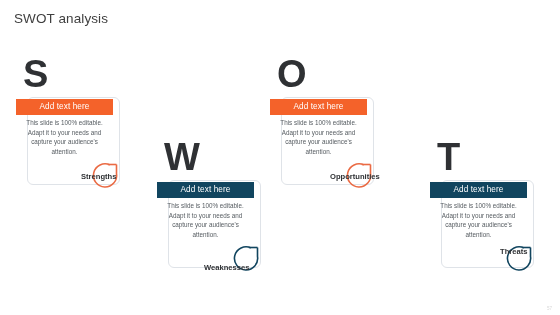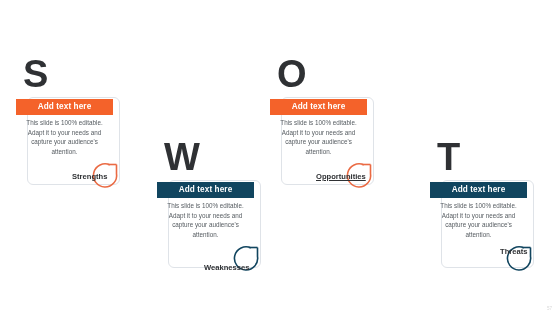--- a/index.html
+++ b/index.html
@@ -54,21 +54,21 @@
   .card {
     position: absolute;
     width: 97px;
   }
   .card-header {
     height: 16px;
     line-height: 16px;
     text-align: center;
     color: #ffffff;
     font-size: 8.2px;
-    font-weight: bold;
+    font-weight: normal;
     letter-spacing: 0.1px;
     box-sizing: border-box;
   }
   .card-body {
     margin-top: 3px;
     font-size: 6.3px;
     line-height: 1.52;
     color: #555b60;
     text-align: center;
     padding: 0 2px;
@@ -97,35 +97,36 @@
     bottom: 4px;
     font-size: 4.6px;
     color: #d8d8d8;
   }
 </style>
 </head>
 <body>
 
 <div id="slide">
 
+  <div id="slide-title">SWOT analysis</div>
 
   <div class="swot-block" style="left:14px; top:55px;">
     <div class="big-letter" style="left:9px; top:0px;">S</div>
     <div class="panel-outline" style="left:13px; top:42px; width:93px; height:88px;"></div>
     <div class="card" style="left:2px; top:44px;">
       <div class="card-header" style="background:#f4622a;">Add text here</div>
       <div class="card-body">This slide is 100% editable. Adapt it to your needs and capture your audience's attention.</div>
     </div>
     <div class="arc-wrap" style="left:74px; top:104px;">
       <svg viewBox="0 0 34 34" xmlns="http://www.w3.org/2000/svg" aria-hidden="true">
         <path d="M28.5 5.5 L28.5 14.5 A11.6 11.6 0 1 1 22.0 5.9" fill="none" stroke="#ea6a43" stroke-width="1.6" stroke-linecap="butt"></path>
         <path d="M28.5 5.5 L19.8 5.5" fill="none" stroke="#ea6a43" stroke-width="1.6" stroke-linecap="butt"></path>
       </svg>
     </div>
-    <div class="arc-label" style="left:58px; top:117px;">Strengths</div>
+    <div class="arc-label" style="left:67px; top:117px;">Strengths</div>
   </div>
 
   <div class="swot-block" style="left:155px; top:138px;">
     <div class="big-letter" style="left:9px; top:0px;">W</div>
     <div class="panel-outline" style="left:13px; top:42px; width:93px; height:88px;"></div>
     <div class="card" style="left:2px; top:44px;">
       <div class="card-header" style="background:#11455f;">Add text here</div>
       <div class="card-body">This slide is 100% editable. Adapt it to your needs and capture your audience's attention.</div>
     </div>
     <div class="arc-wrap" style="left:74px; top:104px;">
@@ -143,21 +144,21 @@
     <div class="card" style="left:2px; top:44px;">
       <div class="card-header" style="background:#f4622a;">Add text here</div>
       <div class="card-body">This slide is 100% editable. Adapt it to your needs and capture your audience's attention.</div>
     </div>
     <div class="arc-wrap" style="left:74px; top:104px;">
       <svg viewBox="0 0 34 34" xmlns="http://www.w3.org/2000/svg" aria-hidden="true">
         <path d="M28.5 5.5 L28.5 14.5 A11.6 11.6 0 1 1 22.0 5.9" fill="none" stroke="#ea6a43" stroke-width="1.6" stroke-linecap="butt"></path>
         <path d="M28.5 5.5 L19.8 5.5" fill="none" stroke="#ea6a43" stroke-width="1.6" stroke-linecap="butt"></path>
       </svg>
     </div>
-    <div class="arc-label" style="left:48px; top:117px;text-decoration:underline;">Opportunities</div>
+    <div class="arc-label" style="left:62px; top:117px;">Opportunities</div>
   </div>
 
   <div class="swot-block" style="left:428px; top:138px;">
     <div class="big-letter" style="left:9px; top:0px;">T</div>
     <div class="panel-outline" style="left:13px; top:42px; width:93px; height:88px;"></div>
     <div class="card" style="left:2px; top:44px;">
       <div class="card-header" style="background:#11455f;">Add text here</div>
       <div class="card-body">This slide is 100% editable. Adapt it to your needs and capture your audience's attention.</div>
     </div>
     <div class="arc-wrap" style="left:74px; top:104px;">

